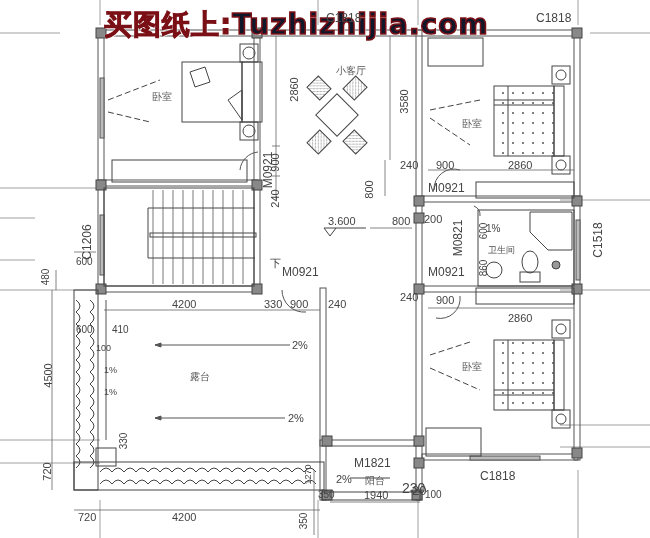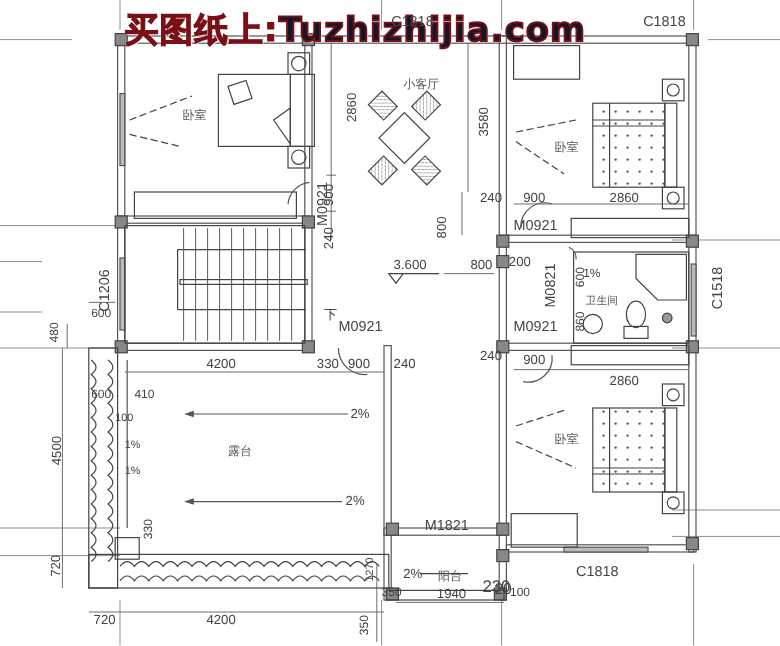--- a/index.html
+++ b/index.html
@@ -247,21 +247,21 @@
 <div class="lbl code" style="left:536px;top:12px">C1818</div>
 <div class="lbl code v" style="left:69px;top:236px">C1206</div>
 <div class="lbl code v" style="left:580px;top:234px">C1518</div>
 <div class="lbl code" style="left:480px;top:470px">C1818</div>
 
 <div class="lbl code v" style="left:250px;top:164px">M0921</div>
 <div class="lbl code" style="left:282px;top:266px">M0921</div>
 <div class="lbl code" style="left:428px;top:182px">M0921</div>
 <div class="lbl code v" style="left:440px;top:232px">M0821</div>
 <div class="lbl code" style="left:428px;top:266px">M0921</div>
-<div class="lbl code" style="left:354px;top:432px">M1821</div>
+<div class="lbl code" style="left:354px;top:457px">M1821</div>
 
 <div class="lbl" style="left:328px;top:216px">3.600</div>
 <div class="lbl" style="left:270px;top:258px">下</div>
 
 <div class="lbl" style="left:292px;top:340px">2%</div>
 <div class="lbl" style="left:288px;top:413px">2%</div>
 <div class="lbl" style="left:336px;top:474px">2%</div>
 <div class="lbl" style="left:486px;top:224px;font-size:10px">1%</div>
 <div class="lbl" style="left:104px;top:366px;font-size:9px">1%</div>
 <div class="lbl" style="left:104px;top:388px;font-size:9px">1%</div>

